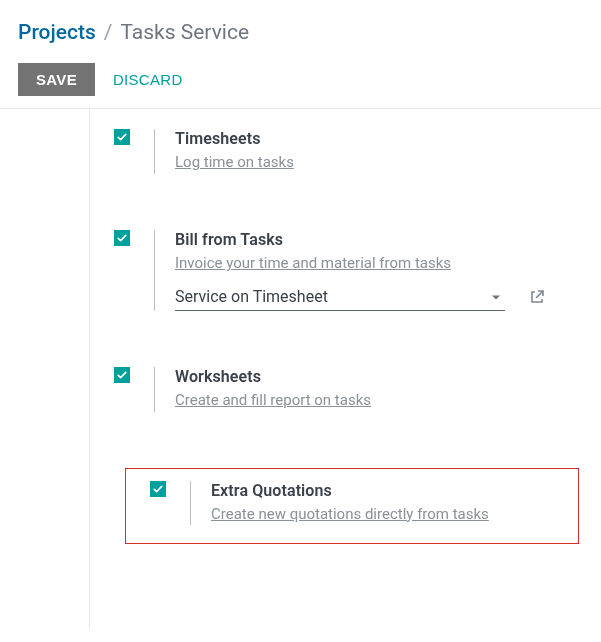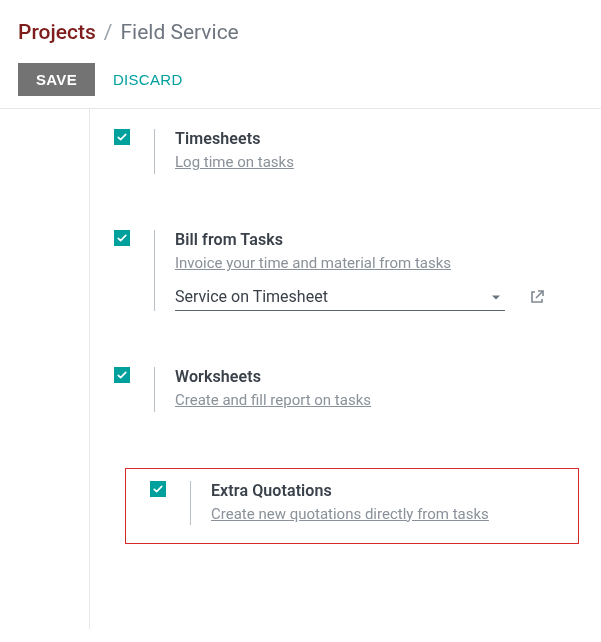--- a/index.html
+++ b/index.html
@@ -1,19 +1,19 @@
 <!DOCTYPE html>
 <html><head>
 <meta charset="utf-8">
 <style>
   * { box-sizing: border-box; margin: 0; padding: 0; }
   html, body { width: 601px; height: 642px; font-family: -apple-system, BlinkMacSystemFont, "Segoe UI", Roboto, "Helvetica Neue", Arial, sans-serif; background: #fff; overflow: hidden; }
   .header { padding: 18px 18px 0 18px; }
   .breadcrumb { font-size: 21px; line-height: 1.4; margin-bottom: 16px; display: flex; align-items: baseline; gap: 8px; }
-  .breadcrumb .root { color: #7f1d1d; font-weight: 500; }
+  .breadcrumb .root { color: #0369a1; font-weight: 500; }
   .breadcrumb .sep { color: #9aa3ab; font-weight: 400; }
   .breadcrumb .current { color: #6f7680; font-weight: 400; }
   .actions { display: flex; gap: 14px; align-items: center; margin-bottom: 12px; }
   .btn-save { background: #737373; color: #fff; border: none; padding: 8px 18px; font-size: 15px; font-weight: 600; letter-spacing: 0.3px; cursor: pointer; }
   .btn-discard { background: none; border: none; color: #00A09D; font-size: 15px; font-weight: 500; letter-spacing: 0.3px; cursor: pointer; padding: 8px 4px; }
   .hr { border: none; border-top: 1px solid #e5e8ea; margin: 0; }
   .body-area { display: flex; }
   .left-gutter { width: 90px; min-height: 520px; border-right: 1px solid #e5e8ea; }
   .content { flex: 1; padding-top: 20px; padding-right: 10px; }
   .opt { display: flex; align-items: flex-start; margin-bottom: 56px; }
@@ -34,21 +34,21 @@
   .highlight-box { border: 1.5px solid #d42a2a; padding: 12px 0 18px 0; margin-right: 12px; margin-left: 35px; }
   .highlight-box .opt { margin-bottom: 0; }
 </style>
 </head>
 <body>
 
 <div class="header">
   <div class="breadcrumb">
     <span class="root">Projects</span>
     <span class="sep">/</span>
-    <span class="current">Field Service</span>
+    <span class="current">Tasks Service</span>
   </div>
   <div class="actions">
     <button class="btn-save">SAVE</button>
     <button class="btn-discard">DISCARD</button>
   </div>
 </div>
 <hr class="hr">
 
 <div class="body-area">
   <div class="left-gutter"></div>

